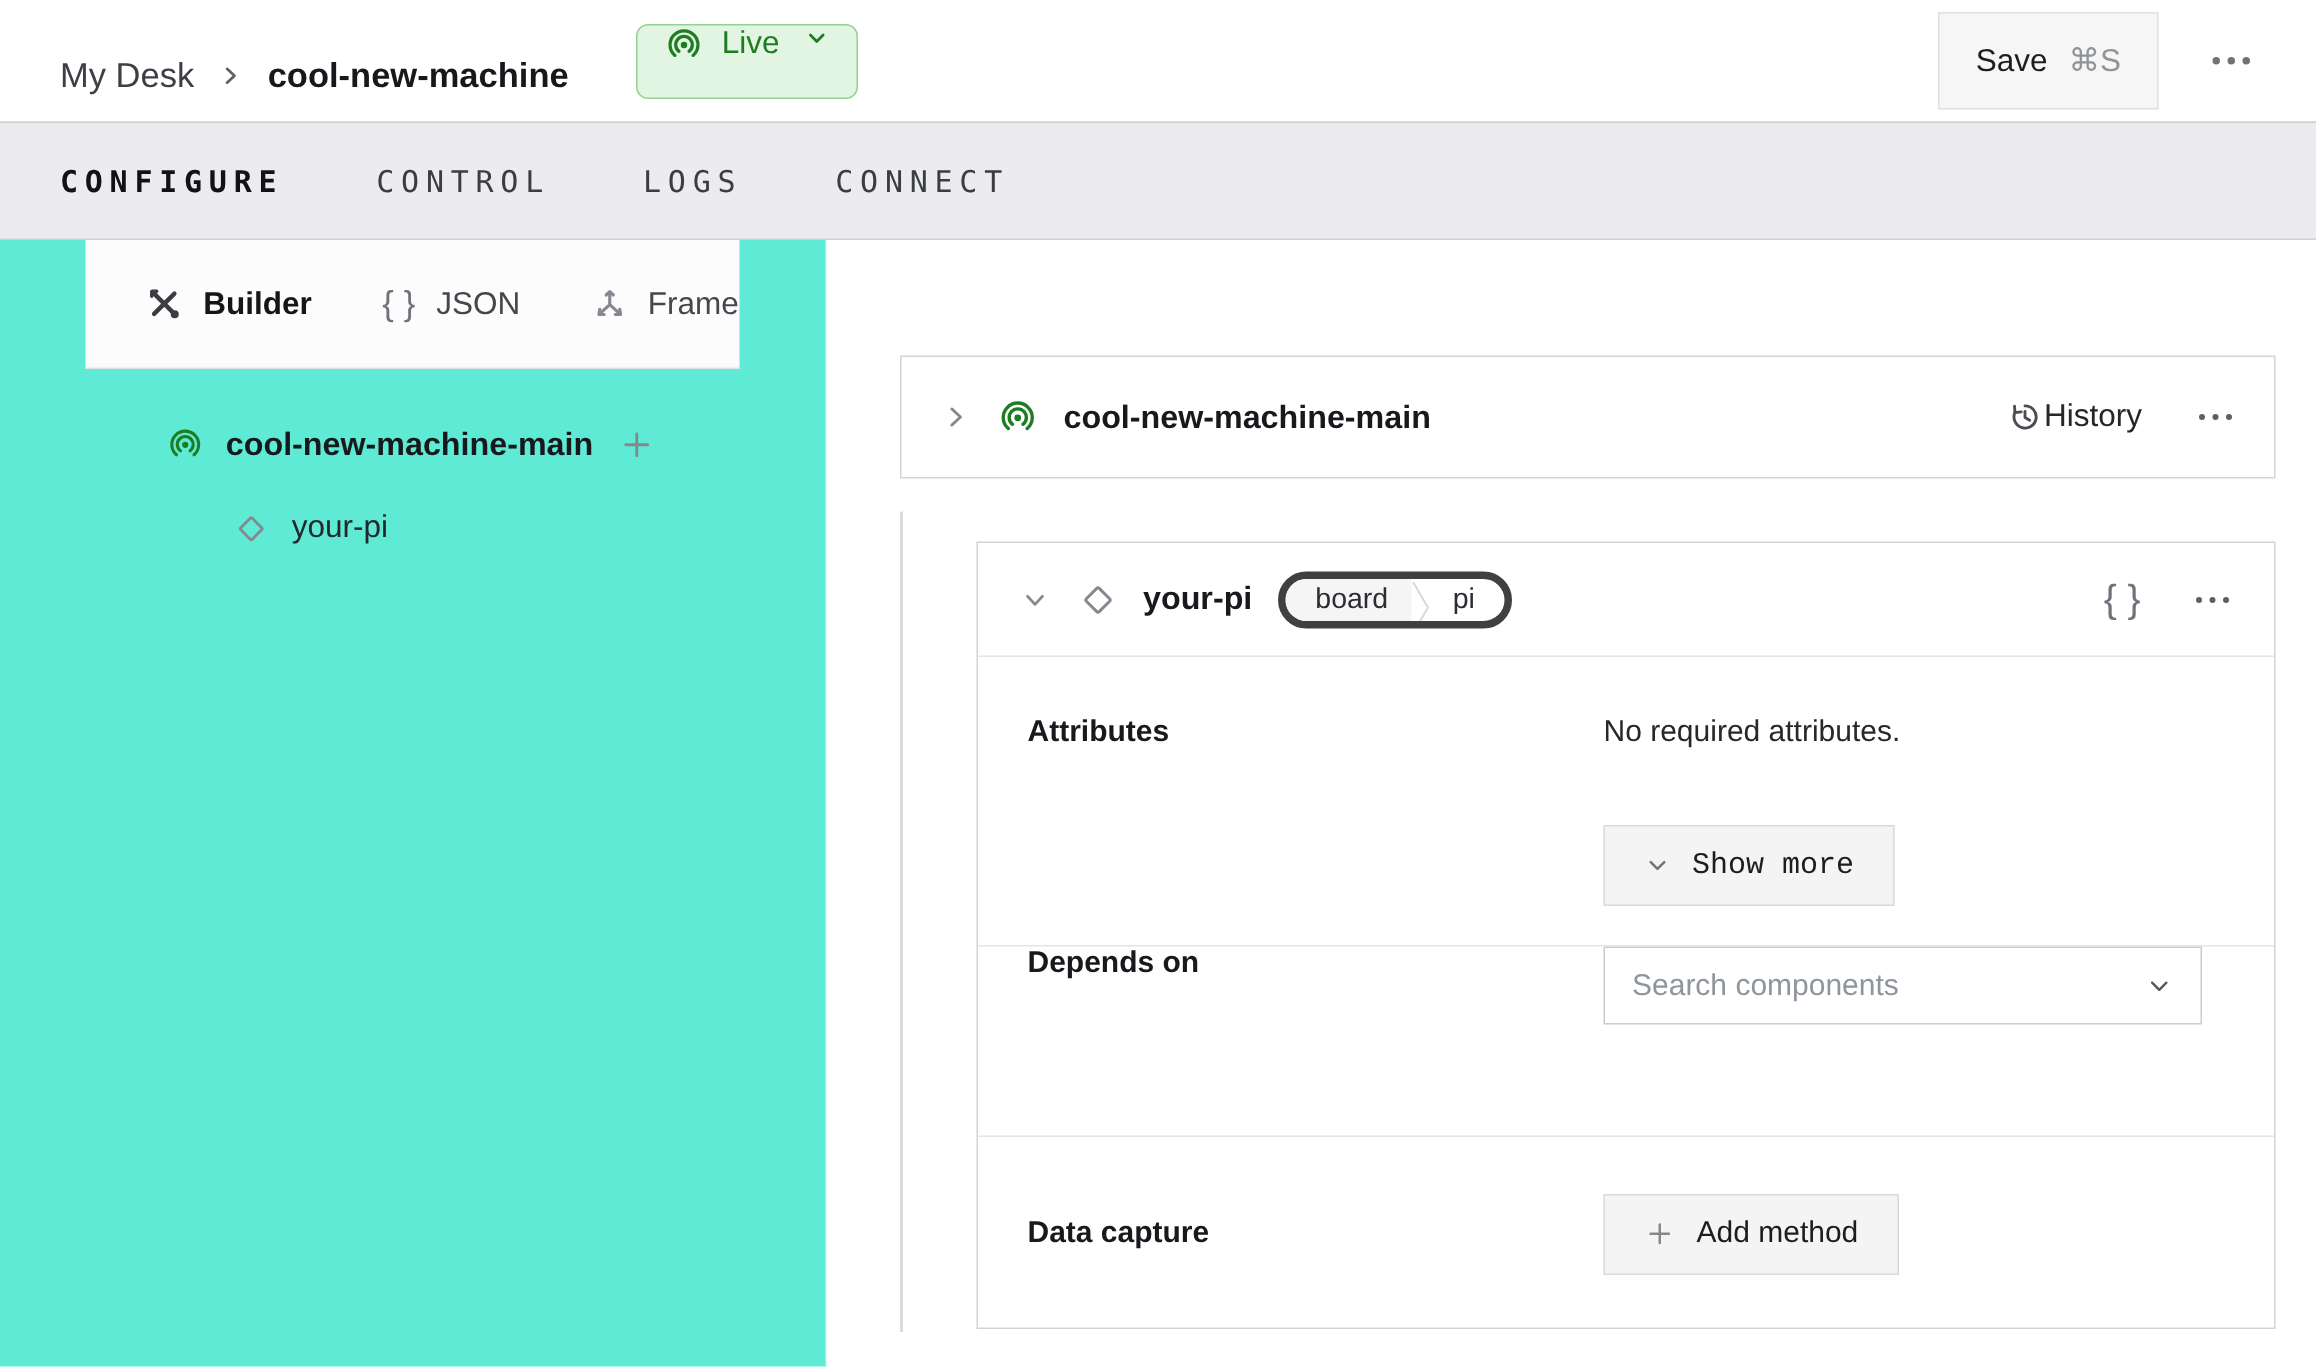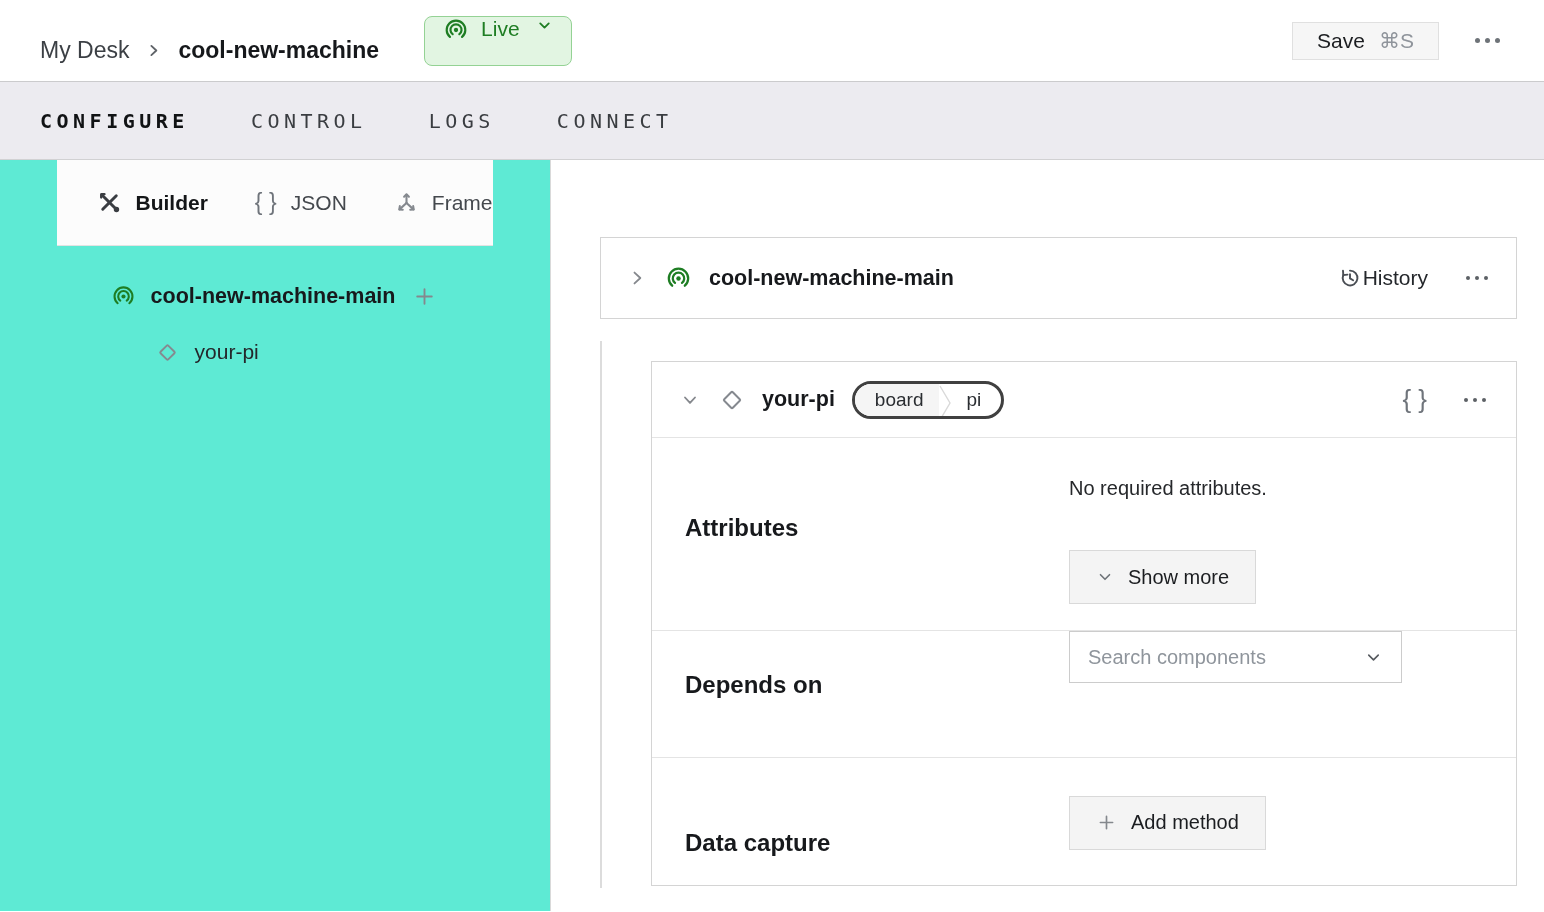--- a/index.html
+++ b/index.html
@@ -20,21 +20,21 @@
   .crumb-parent { font-size:23px; color:#3c4045; cursor:pointer; }
   .crumb-current { font-size:23px; font-weight:700; color:#16181b; }
   .live-badge {
     margin-left:45px; height:50px; padding:0 18px;
     display:flex; align-items:flex-start; gap:12px;
     background:#e2f5e2; border:1px solid #94d294; border-radius:8px;
     font-size:21px; color:#1e7d23; font-family:inherit; cursor:pointer;
   }
   .topbar-right { margin-left:auto; display:flex; align-items:center; gap:34px; }
   .save-btn {
-    height:38px; padding:0 24px; display:flex; align-items:center; gap:14px;
+    height:65px; padding:0 24px; display:flex; align-items:center; gap:14px;
     background:#f6f6f6; border:1px solid #e0e0e0; font-family:inherit; cursor:pointer;
   }
   .save-btn .save-label { font-size:21px; color:#1b1d20; }
   .save-btn .save-shortcut { font-size:21px; color:#8f949b; }
   .dots { display:flex; gap:5px; align-items:center; cursor:pointer; padding:6px 2px; }
   .dots i { width:5px; height:5px; border-radius:50%; background:#6e7378; }
   .dots.small i { width:4px; height:4px; background:#5c6065; }
 
   
   .navtabs {
@@ -86,41 +86,41 @@
 
   .comp-card { left:100px; top:201px; width:866px; height:525px; }
   .comp-header {
     height:76px; border-bottom:1px solid #e4e4e4;
     display:flex; align-items:center; padding:0 28px;
   }
   .comp-header .caret { cursor:pointer; margin-right:18px; }
   .comp-header .title { font-size:21.5px; font-weight:700; color:#17191c; margin-left:16px; }
   .type-pill {
     margin-left:17px; height:38px; display:flex; align-items:stretch;
-    border:3px solid #404040; border-radius:999px; overflow:hidden; background:#fff;
+    border:5px solid #404040; border-radius:999px; overflow:hidden; background:#fff;
   }
   .type-pill .seg { display:flex; align-items:center; font-size:19px; color:#2a2d31; }
   .type-pill .seg.type { background:#f5f5f5; padding:0 16px 0 20px; }
   .type-pill .seg.model { padding:0 20px 0 14px; }
   .comp-header .braces-glyph { font-size:26px; margin-right:34px; cursor:pointer; }
 
   .sec { display:flex; padding-left:33px; border-bottom:1px solid #e4e4e4; }
-  .sec .sec-label { width:384px; flex:none; font-size:24px; font-weight:700; color:#17191c;margin-top:40px; }
+  .sec .sec-label { width:384px; flex:none; font-size:20px; font-weight:700; color:#17191c; }
   .sec-attributes { height:193px; padding-top:36px; align-items:flex-start; }
   .sec-attributes .sec-label { line-height:28px; }
   .attr-value .empty-text { font-size:20px; color:#26282b; line-height:28px; }
   .btn-gray {
     display:inline-flex; align-items:center; gap:14px; height:54px; padding:0 26px;
     background:#f4f4f4; border:1px solid #d9d9d9; cursor:pointer; font-family:inherit;
   }
   .btn-gray .lbl { font-size:20px; color:#1b1d20; }
-  .show-more-btn { margin-top:48px; }
+  .show-more-btn { margin-top:48px;font-family:Liberation Mono, monospace; }
   .sec-depends { height:127px; align-items:flex-start; }
   .select-box {
-    width:333px; height:52px; border:1px solid #cccccc; background:#fff;
+    width:399px; height:52px; border:1px solid #cccccc; background:#fff;
     display:flex; align-items:center; padding:0 18px; cursor:pointer;
   }
   .select-box .placeholder { font-size:20px; color:#8f959c; flex:1; }
   .sec-datacapture { height:129px; align-items:center; border-bottom:none; }
   .plus-glyph { color:#84888d; }
 </style>
 </head>
 <body>
 
 <header class="topbar">

